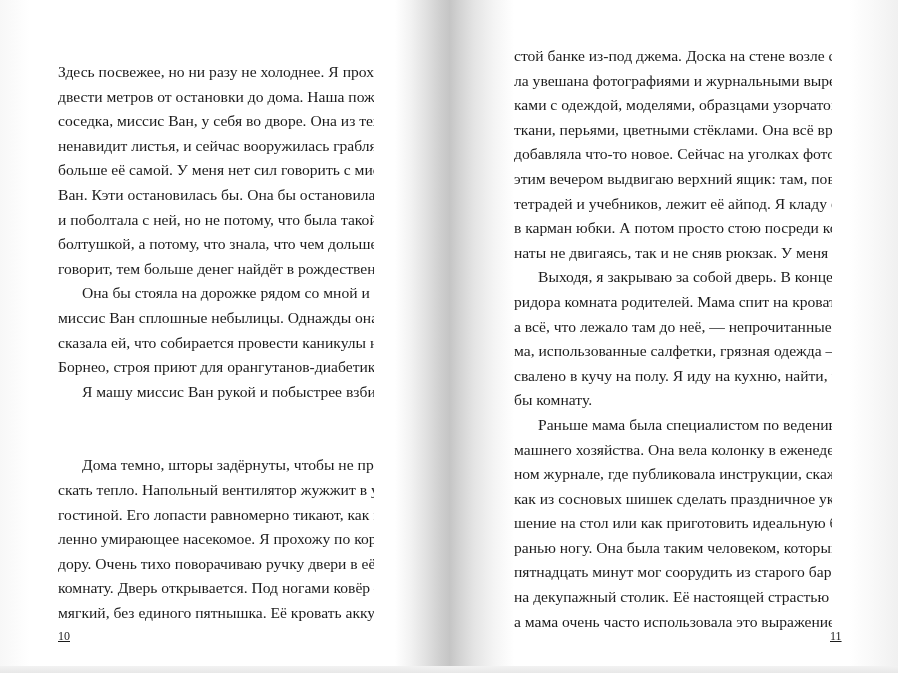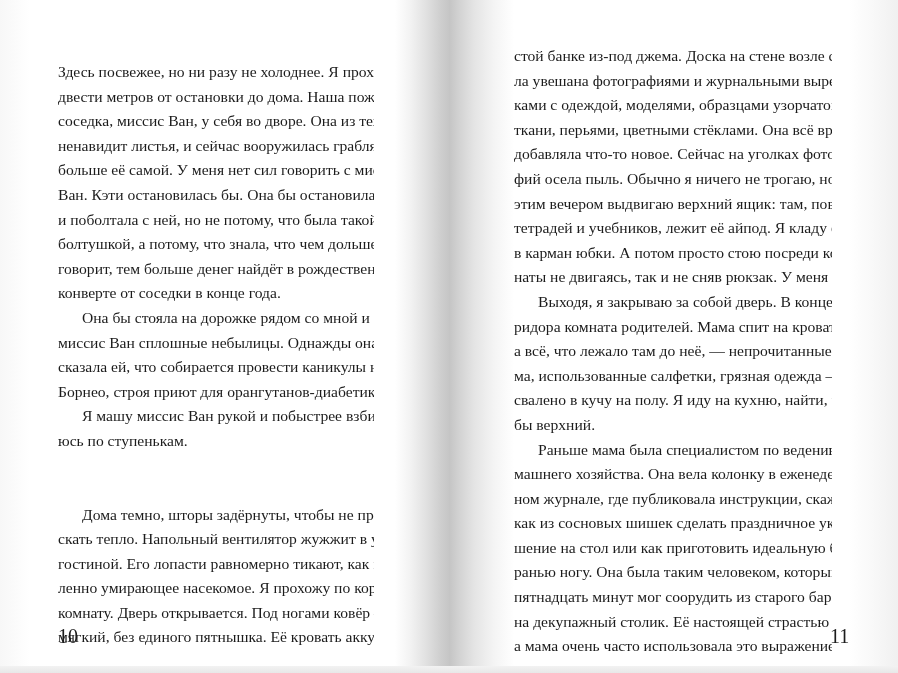--- a/index.html
+++ b/index.html
@@ -74,23 +74,24 @@
     .line.indent {
       padding-left: 24px;
     }
     .gap {
       display: block;
       height: 49px;
     }
     .page-number {
       position: absolute;
       top: 626px;
-      font-size: 20px;
+      font-size: 12px;
       line-height: 20px;
       color: #1c1c1c;
+      text-decoration: underline;
     }
     .page-left .page-number { left: 58px; }
     .page-right .page-number { left: 381px; }
   </style>
 </head>
 <body>
 
 <div class="spread">
 
   <div class="page page-left">
@@ -98,63 +99,61 @@
 
       <span class="line">Здесь посвежее, но ни разу не холоднее. Я прохожу</span>
       <span class="line">двести метров от остановки до дома. Наша пожилая</span>
       <span class="line">соседка, миссис Ван, у себя во дворе. Она из тех, кто</span>
       <span class="line">ненавидит листья, и сейчас вооружилась граблями</span>
       <span class="line">больше её самой. У меня нет сил говорить с миссис</span>
       <span class="line">Ван. Кэти остановилась бы. Она бы остановилась</span>
       <span class="line">и поболтала с ней, но не потому, что была такой уж</span>
       <span class="line">болтушкой, а потому, что знала, что чем дольше по-</span>
       <span class="line">говорит, тем больше денег найдёт в рождественском</span>
-      <span class="line last">конверте от соседки в конце года.</span>
 
       <span class="line indent">Она бы стояла на дорожке рядом со мной и плела</span>
       <span class="line">миссис Ван сплошные небылицы. Однажды она рас-</span>
       <span class="line">сказала ей, что собирается провести каникулы на</span>
       <span class="line last">Борнео, строя приют для орангутанов-диабетиков.</span>
 
       <span class="line indent">Я машу миссис Ван рукой и побыстрее взбира-</span>
-      <span class="line last">юсь по ступенькам.</span>
 
       <span class="gap"></span>
 
       <span class="line indent">Дома темно, шторы задёрнуты, чтобы не пропу-</span>
       <span class="line">скать тепло. Напольный вентилятор жужжит в углу</span>
       <span class="line">гостиной. Его лопасти равномерно тикают, как мед-</span>
       <span class="line">ленно умирающее насекомое. Я прохожу по кори-</span>
+      <span class="line">дору. Очень тихо поворачиваю ручку двери в её</span>
       <span class="line">комнату. Дверь открывается. Под ногами ковёр —</span>
       <span class="line">мягкий, без единого пятнышка. Её кровать аккурат-</span>
 
     </div>
     <div class="page-number">10</div>
   </div>
 
   <div class="page page-right">
     <div class="text-block">
 
       <span class="line">стой банке из-под джема. Доска на стене возле сто-</span>
       <span class="line">ла увешана фотографиями и журнальными вырез-</span>
       <span class="line">ками с одеждой, моделями, образцами узорчатой</span>
       <span class="line">ткани, перьями, цветными стёклами. Она всё время</span>
       <span class="line">добавляла что-то новое. Сейчас на уголках фотогра-</span>
-      <span class="line">фий осела пыль. Обычно я ничего не трогаю, но</span>
       <span class="line">этим вечером выдвигаю верхний ящик: там, поверх</span>
       <span class="line">тетрадей и учебников, лежит её айпод. Я кладу его</span>
       <span class="line">в карман юбки. А потом просто стою посреди ком-</span>
       <span class="line">наты не двигаясь, так и не сняв рюкзак. У меня ко-</span>
 
       <span class="line indent">Выходя, я закрываю за собой дверь. В конце ко-</span>
       <span class="line">ридора комната родителей. Мама спит на кровати,</span>
       <span class="line">а всё, что лежало там до неё, — непрочитанные пись-</span>
       <span class="line">ма, использованные салфетки, грязная одежда —</span>
       <span class="line">свалено в кучу на полу. Я иду на кухню, найти, что</span>
-      <span class="line last">бы верхний.</span>
+      <span class="line last">бы комнату.</span>
 
       <span class="line indent">Раньше мама была специалистом по ведению до-</span>
       <span class="line">машнего хозяйства. Она вела колонку в еженедель-</span>
       <span class="line">ном журнале, где публиковала инструкции, скажем,</span>
       <span class="line">как из сосновых шишек сделать праздничное укра-</span>
       <span class="line">шение на стол или как приготовить идеальную ба-</span>
       <span class="line">ранью ногу. Она была таким человеком, который за</span>
       <span class="line">пятнадцать минут мог соорудить из старого бараба-</span>
       <span class="line">на декупажный столик. Её настоящей страстью —</span>
       <span class="line">а мама очень часто использовала это выражение —</span>

